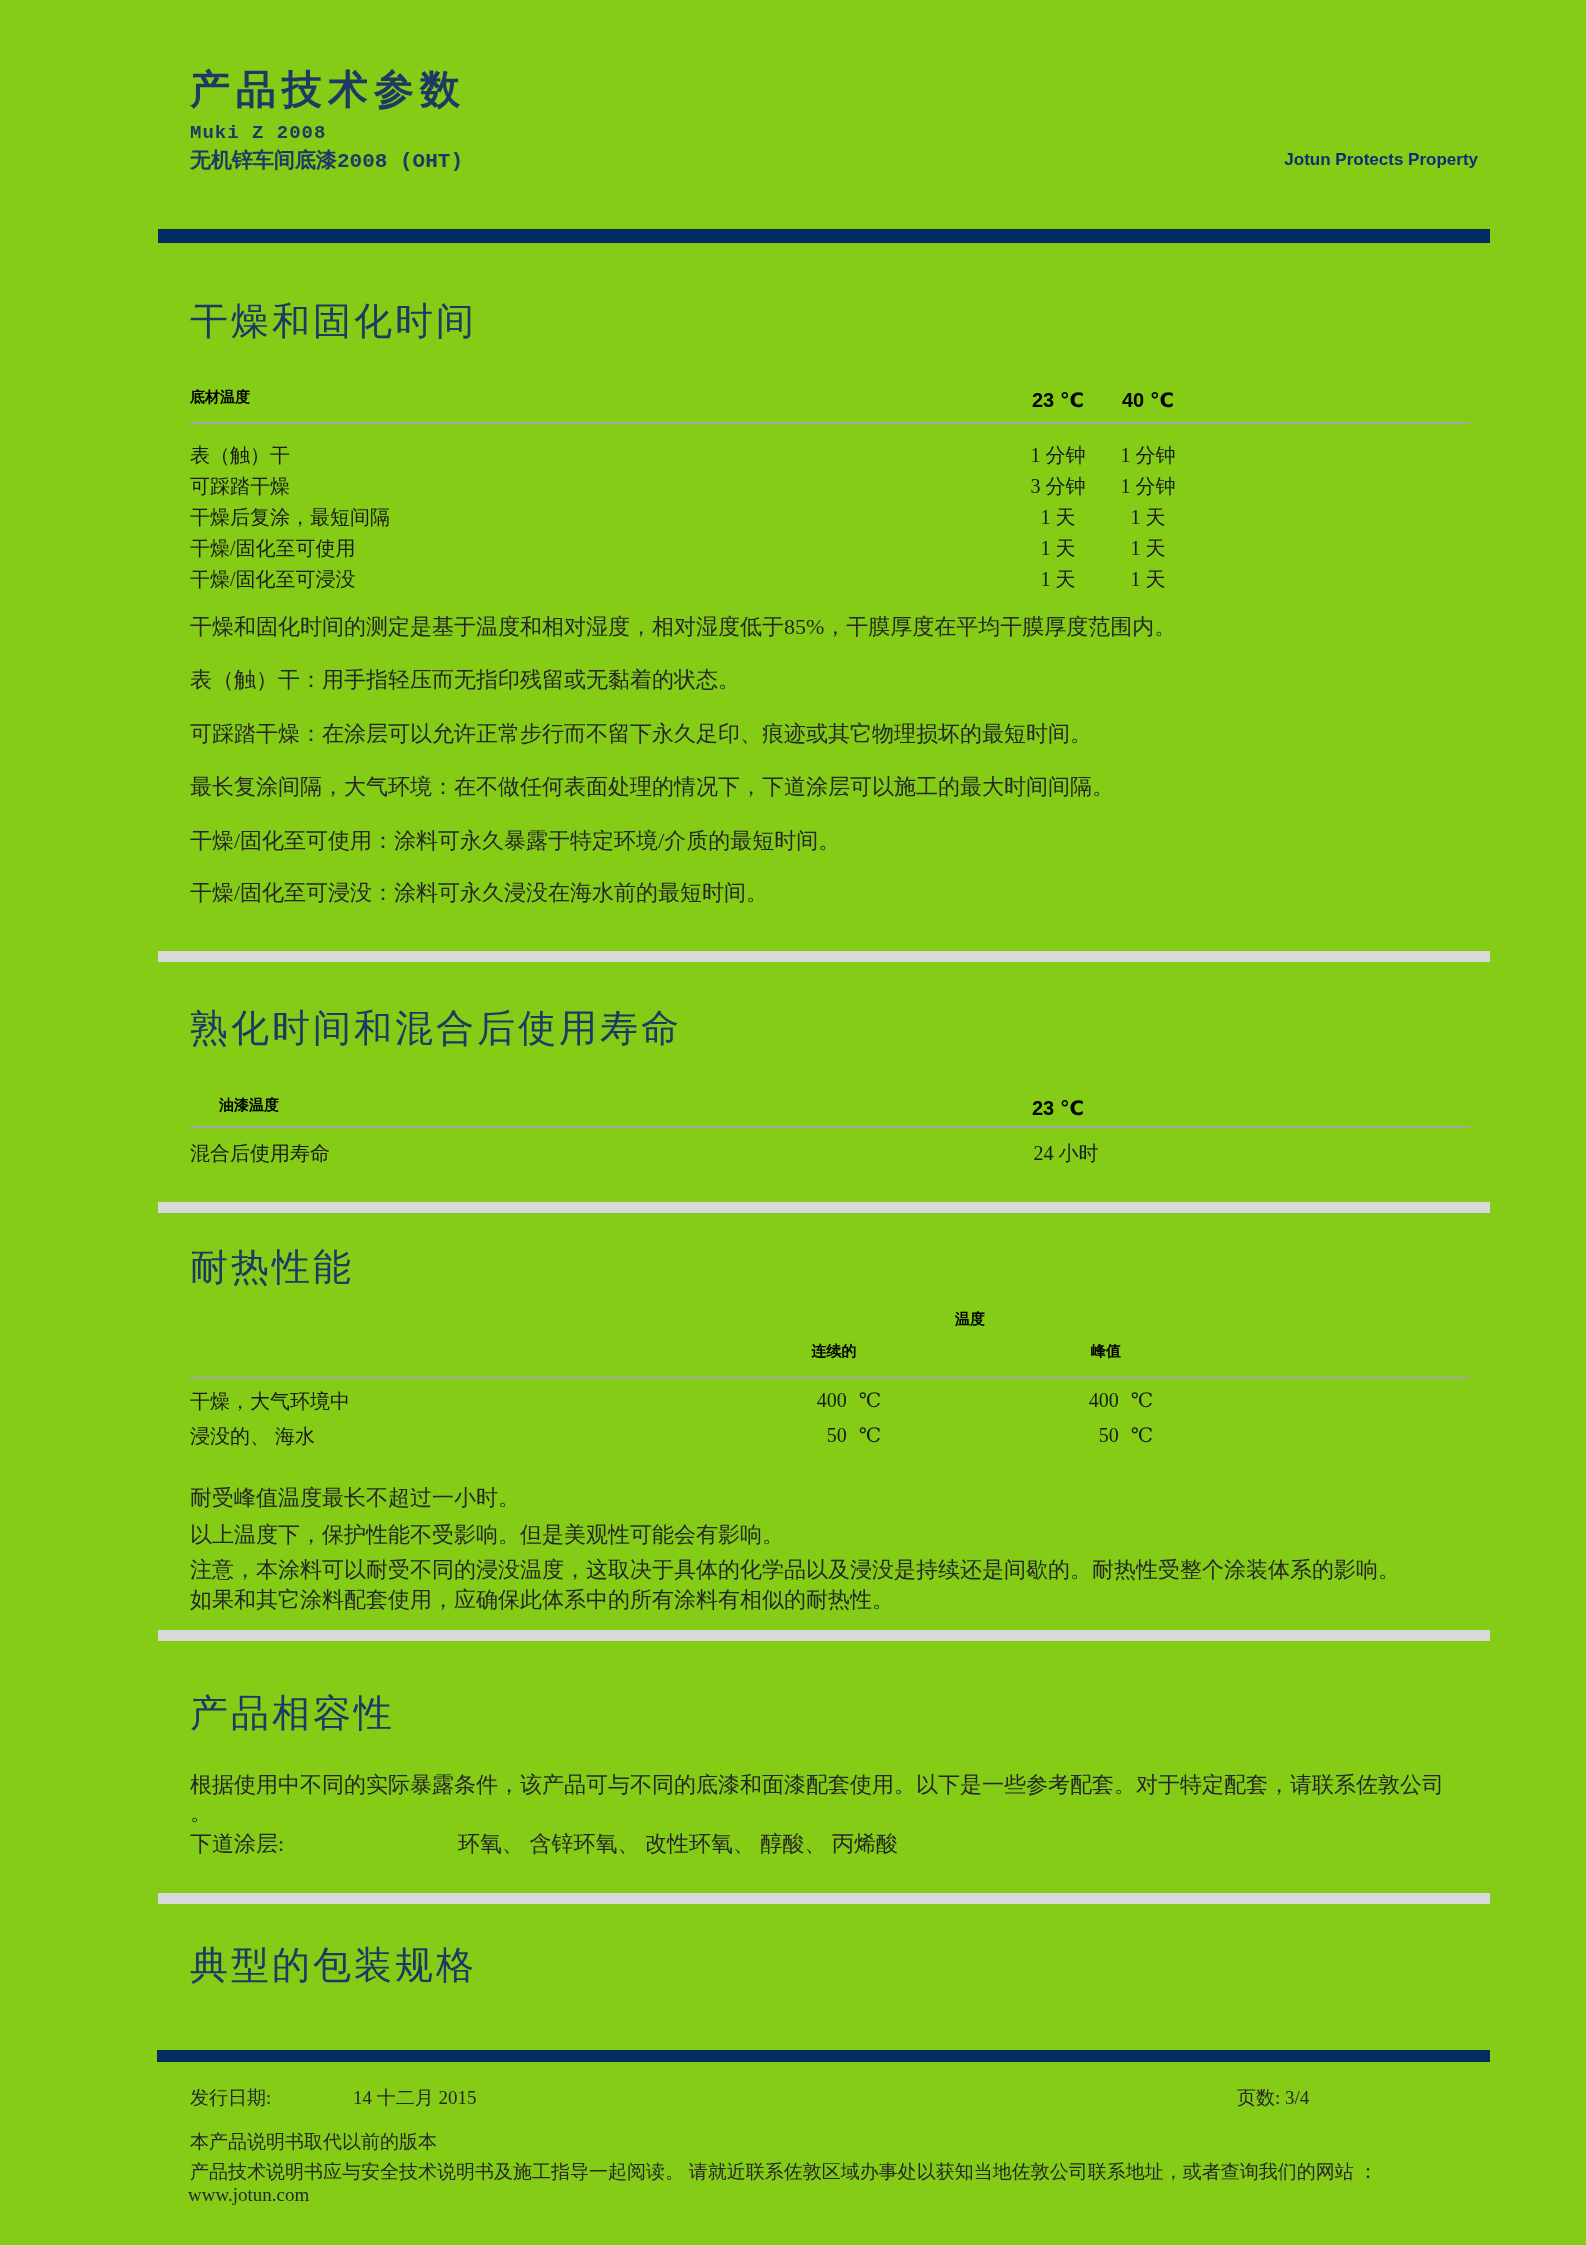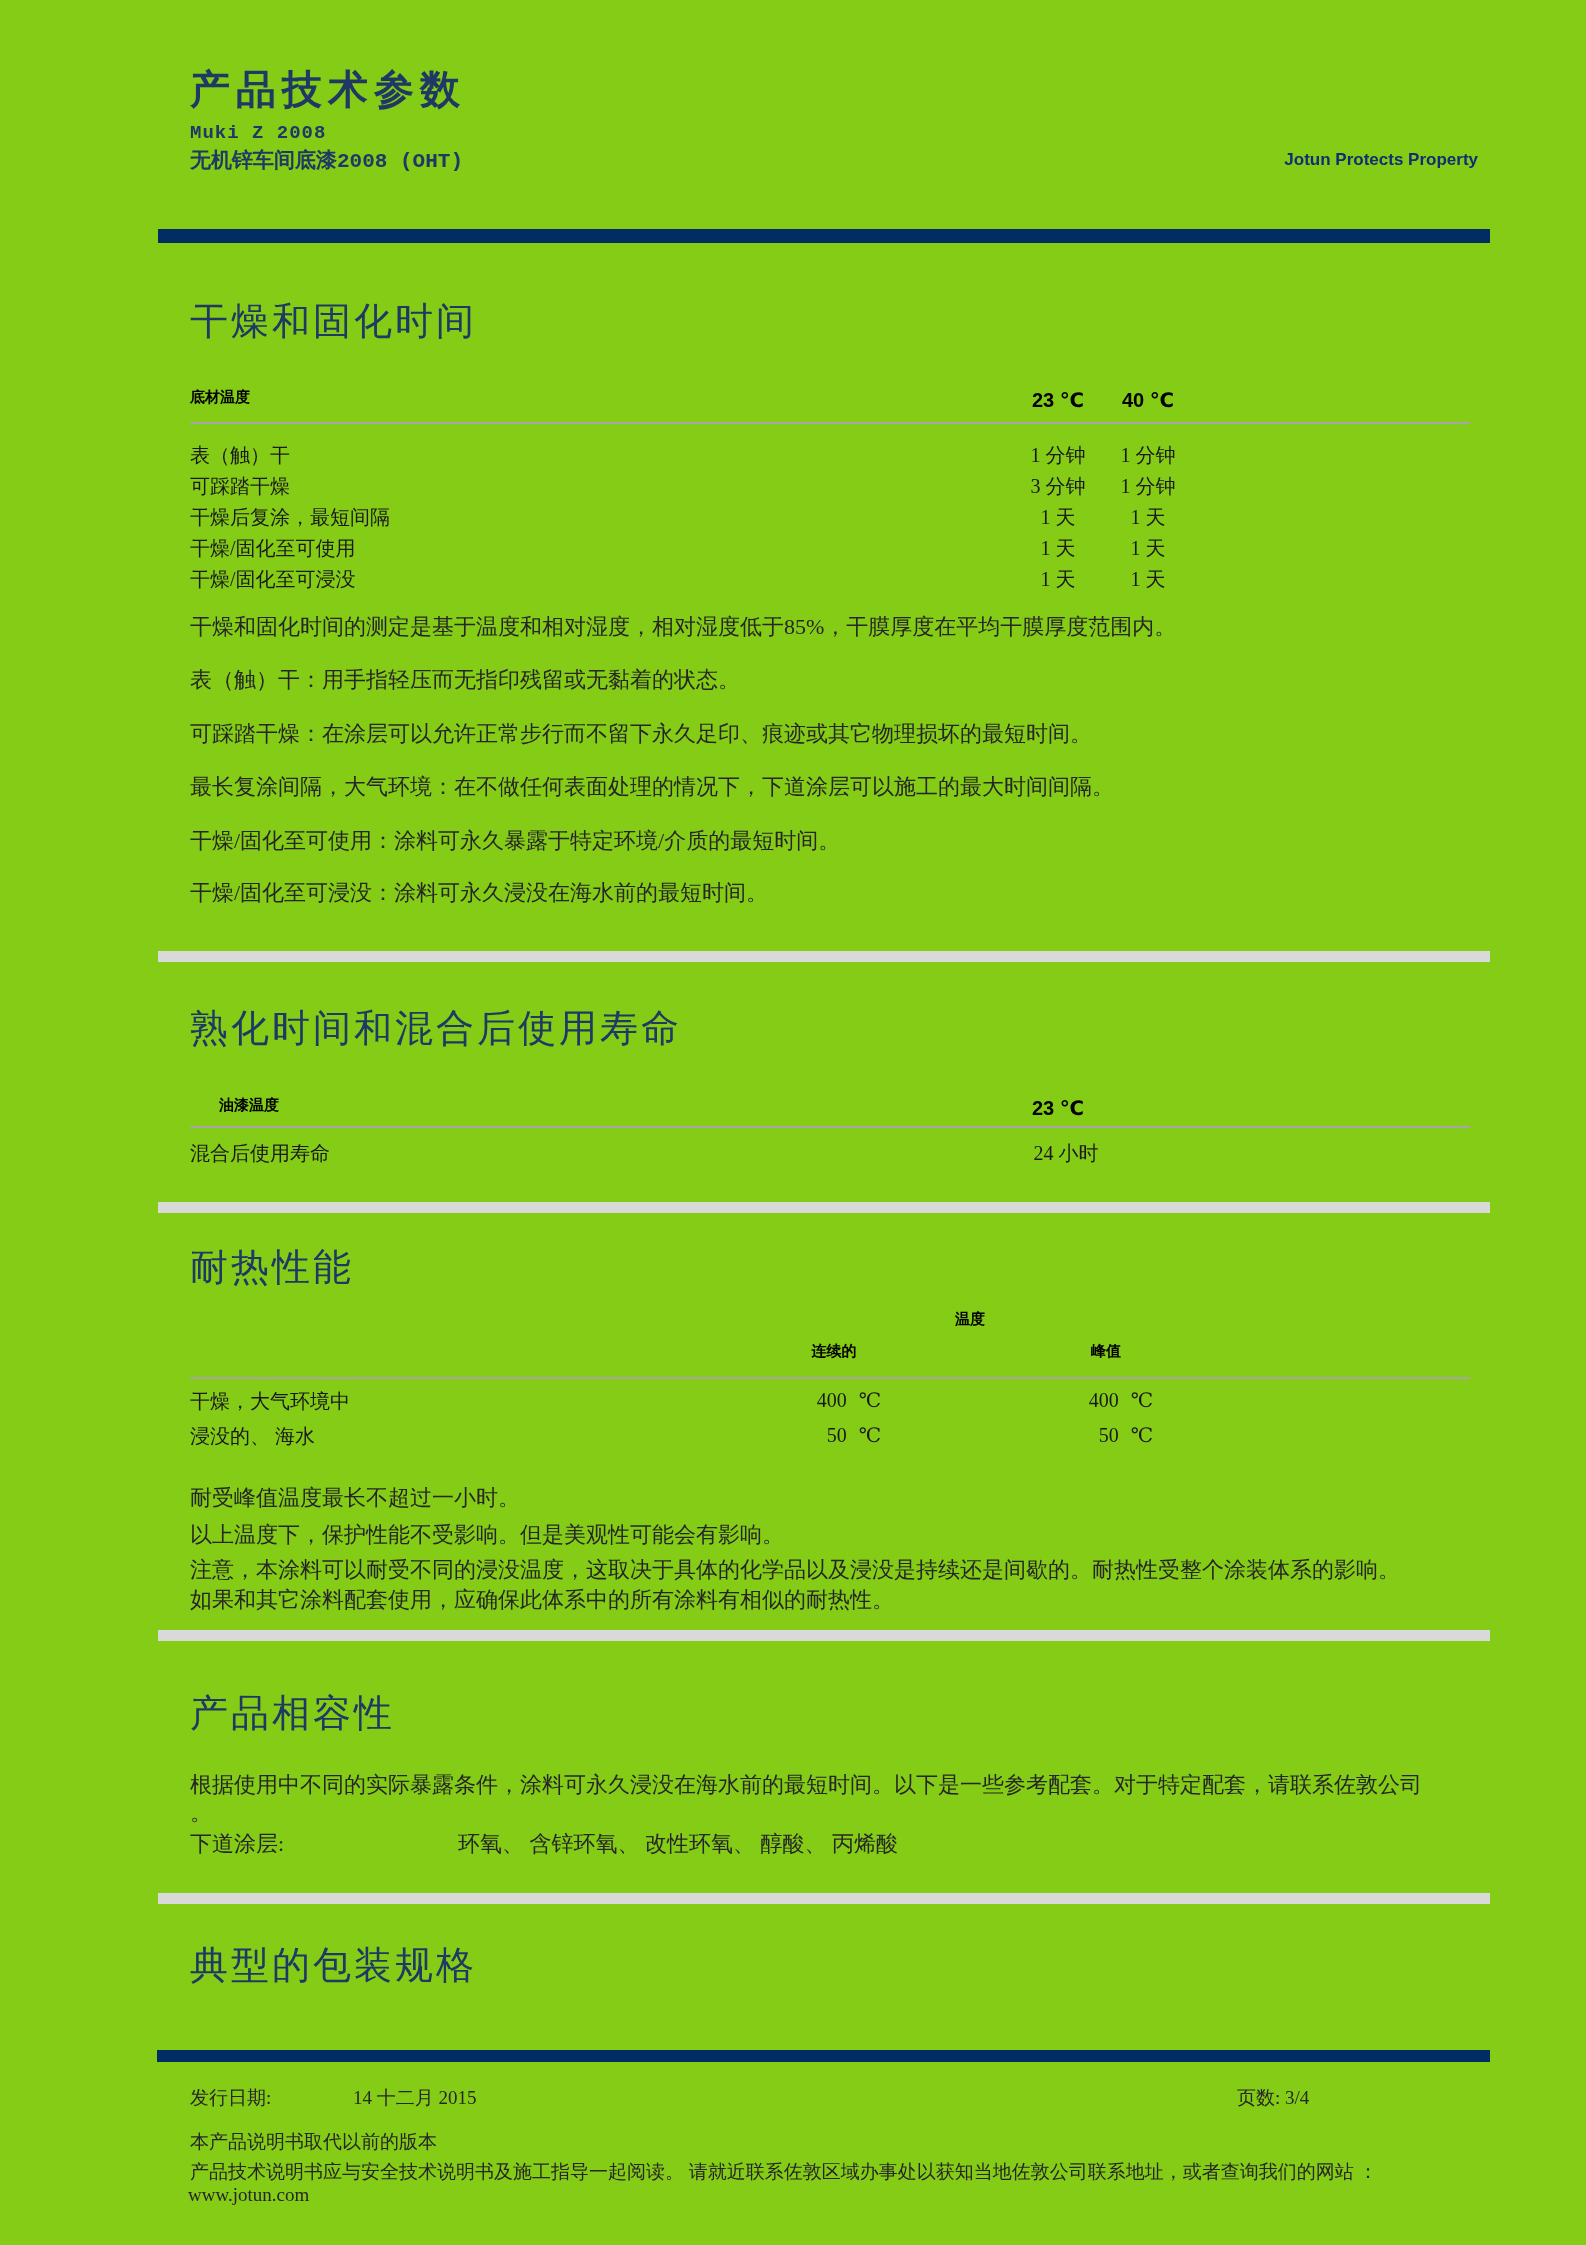--- a/index.html
+++ b/index.html
@@ -122,21 +122,21 @@
   <div class="abs para" style="left:190px;top:1520px;">以上温度下，保护性能不受影响。但是美观性可能会有影响。</div>
   <div class="abs para" style="left:190px;top:1555px;line-height:30px;">
     <div>注意，本涂料可以耐受不同的浸没温度，这取决于具体的化学品以及浸没是持续还是间歇的。耐热性受整个涂装体系的影响。</div>
     <div>如果和其它涂料配套使用，应确保此体系中的所有涂料有相似的耐热性。</div>
   </div>
 
   <div class="abs divider" style="left:158px;top:1630px;width:1332px;height:11px;"></div>
 
   <div class="abs sec-heading" style="left:190px;top:1688px;">产品相容性</div>
   <div class="abs para" style="left:190px;top:1771px;line-height:28px;">
-    <div>根据使用中不同的实际暴露条件，涂料可永久浸没在海水前的最短时间。以下是一些参考配套。对于特定配套，请联系佐敦公司</div>
+    <div>根据使用中不同的实际暴露条件，该产品可与不同的底漆和面漆配套使用。以下是一些参考配套。对于特定配套，请联系佐敦公司</div>
     <div>。</div>
   </div>
   <div class="abs para" style="left:190px;top:1829px;">下道涂层:</div>
   <div class="abs para" style="left:458px;top:1829px;">环氧、 含锌环氧、 改性环氧、 醇酸、 丙烯酸</div>
 
   <div class="abs divider" style="left:158px;top:1893px;width:1332px;height:11px;"></div>
 
   <div class="abs sec-heading" style="left:190px;top:1940px;">典型的包装规格</div>
 
   <div class="abs bar-navy" style="left:157px;top:2050px;width:1333px;height:12px;"></div>

